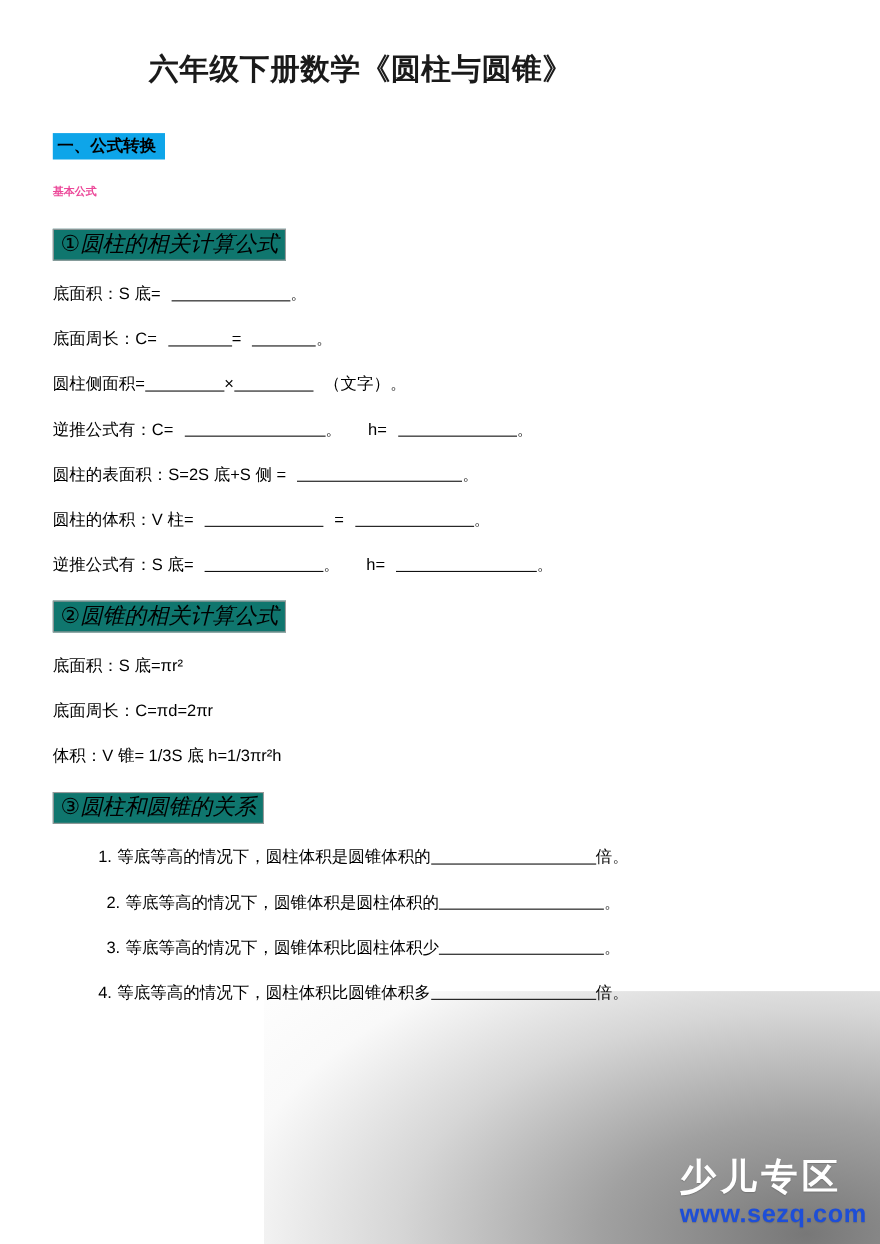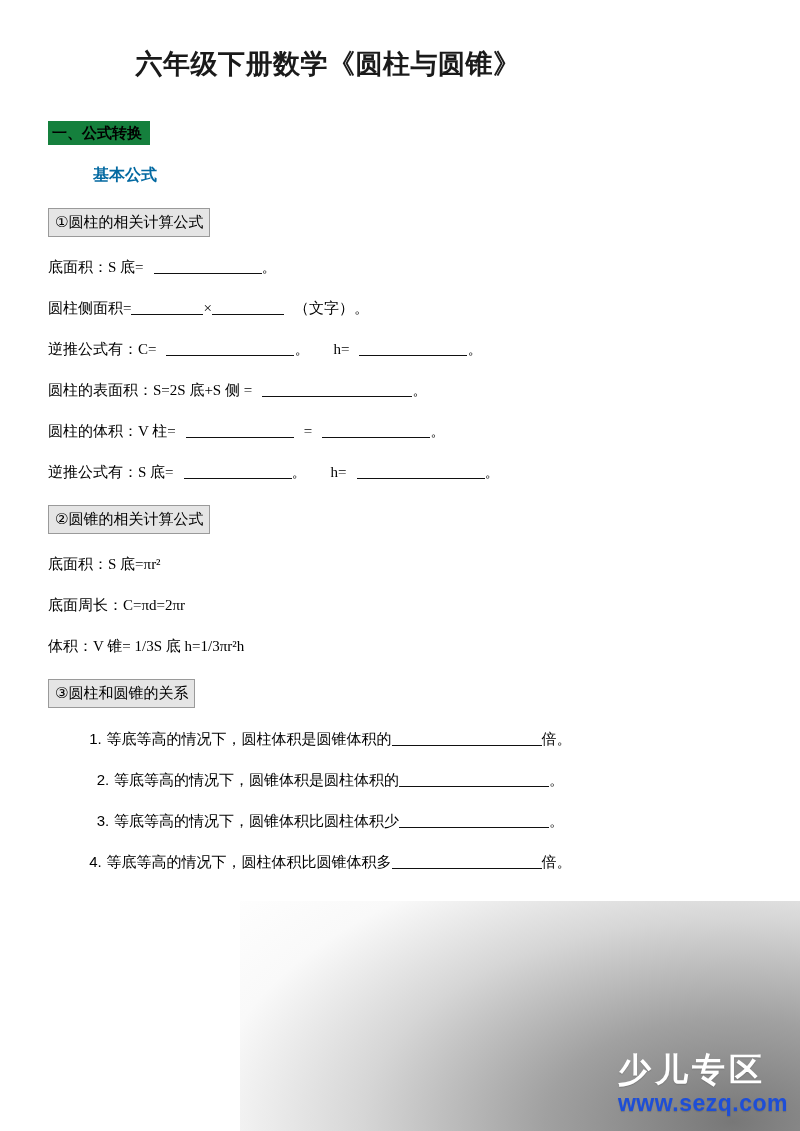--- a/index.html
+++ b/index.html
@@ -64,49 +64,48 @@
   
   .block { padding: 0 48px 0 48px; }
 
   .sec-head {
     margin-top: 36px;
     font-size: 15px;
     font-weight: bold;
     line-height: 22px;
   }
   .sec-head .hl {
-    background: #15803d;
+    background: #0ea5e9;
     padding: 3px 8px 4px 4px;
   }
 
   .red-head {
     margin-top: 20px;
-    font-size: 16px;
-    font-weight: bold;
-    color: #0369a1;
+    font-size: 10px;
+    font-weight: bold;
+    color: #ec4899;
     line-height: 22px;
-    margin-left: 45px;
   }
 
   .boxed {
     display: inline-block;
     border: 1px solid #9a9a9a;
     padding: 3px 6px 4px 6px;
-    font-size: 15px;
+    font-size: 20px;
     line-height: 20px;
     margin-top: 22px;
-    background: #e5e5e5;
+    background: #0f766e;
+    font-style: italic;
   }
 
   .ln {
     font-size: 15px;
     line-height: 21px;
     margin-top: 20px;
     white-space: nowrap;
-    font-family: Liberation Serif, serif;
   }
   .ln.indent { padding-left: 48px; }
 
   
   .blank {
     display: inline-block;
     border-bottom: 1.3px solid #111;
     height: 15px;
     vertical-align: -2px;
   }
@@ -177,20 +176,23 @@
 
       <div class="red-head">基本公式</div>
 
       
       <div class="boxed">①圆柱的相关计算公式</div>
 
       <div class="ln">
         <span>底面积：S 底=</span><span class="gap"></span><span class="blank b-xl"></span><span>。</span>
       </div>
 
+      <div class="ln">
+        <span>底面周长：C=</span><span class="gap"></span><span class="blank b-s"></span><span>=</span><span class="gap"></span><span class="blank b-s"></span><span>。</span>
+      </div>
 
       <div class="ln">
         <span>圆柱侧面积=</span><span class="blank b-m"></span><span>×</span><span class="blank b-m"></span><span class="gap"></span><span>（文字）。</span>
       </div>
 
 
       <div class="ln">
         <span>逆推公式有：C=</span><span class="gap"></span><span class="blank b-xxl"></span><span>。</span><span class="gap-lg"></span><span>h=</span><span class="gap"></span><span class="blank b-xl"></span><span>。</span>
       </div>
 

